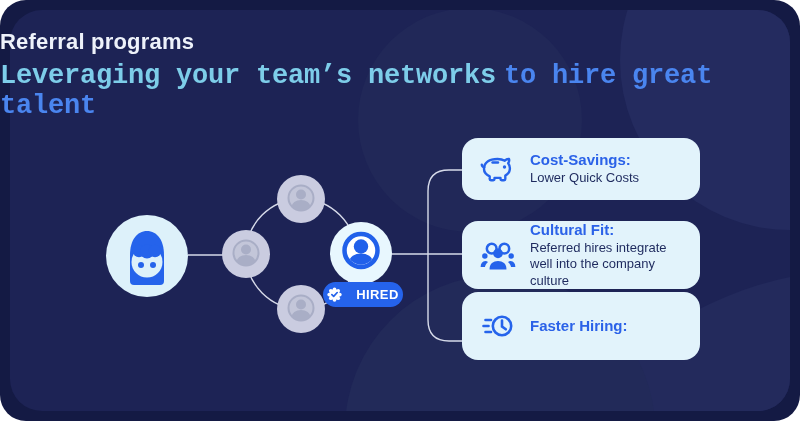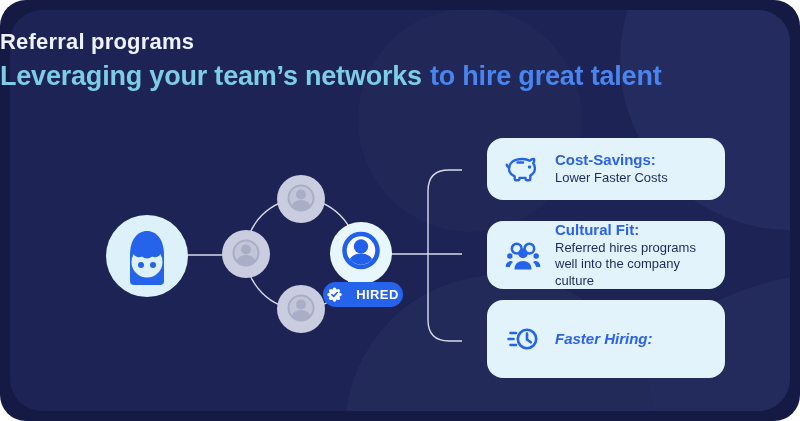--- a/index.html
+++ b/index.html
@@ -6,42 +6,42 @@
   .stage{position:relative;width:800px;height:421px;background:#141a44;border-radius:26px;overflow:hidden;}
   .panel{position:absolute;left:10px;top:10px;width:780px;height:401px;background:#1d2355;border-radius:32px;overflow:hidden;}
   .bgc{position:absolute;border-radius:50%;}
   .bgc.a{left:610px;top:-120px;width:340px;height:340px;background:#242b5f;}
   .bgc.b{left:500px;top:260px;width:700px;height:700px;background:#232a5c;}
   .bgc.c{left:335px;top:265px;width:310px;height:310px;background:#222a59;}
   .bgc.d{left:348px;top:-2px;width:224px;height:224px;background:#212858;}
 
   .header{position:absolute;left:0;top:29px;width:100%;text-align:left;}
   .title{font-size:22px;font-weight:600;color:#eef2fa;letter-spacing:.2px;margin-bottom:6px;}
-  .subtitle{font-size:27px;font-weight:700;letter-spacing:-.2px;}
+  .subtitle{font-size:27px;font-weight:700;letter-spacing:-.2px;font-family:Liberation Mono, monospace;}
   .subtitle .part1{color:#7dcde9;}
   .subtitle .part2{color:#4a85ef;margin-left:8px;}
 
   svg.connectors{position:absolute;left:0;top:0;pointer-events:none;}
 
   .node{position:absolute;}
   .node-referrer{left:106px;top:215px;width:82px;height:82px;}
   .node-gray-top{left:277px;top:175px;width:48px;height:48px;}
   .node-gray-left{left:222px;top:230px;width:48px;height:48px;}
   .node-gray-bottom{left:277px;top:285px;width:48px;height:48px;}
   .node-hired{left:330px;top:222px;width:62px;height:62px;}
 
   .badge{position:absolute;left:323px;top:282px;width:80px;height:25px;background:#2563eb;
          border-radius:13px;display:flex;align-items:center;justify-content:center;gap:14px;}
   .badge span{color:#ffffff;font-size:13px;font-weight:800;letter-spacing:.4px;}
 
   .card{position:absolute;left:462px;width:238px;background:#e2f3fb;border-radius:16px;
-        display:flex;align-items:center;box-sizing:border-box;padding:10px 12px 10px 16px;gap:12px;margin-left:25px;}
+        display:flex;align-items:center;box-sizing:border-box;padding:10px 12px 10px 16px;gap:12px;}
   .card-1{top:138px;height:62px;}
   .card-2{top:221px;height:68px;}
-  .card-3{top:300px;height:78px;font-style:italic;}
+  .card-3{top:292px;height:68px;}
   .card .icon{flex:0 0 40px;display:flex;align-items:center;justify-content:center;}
   .card .txt{display:flex;flex-direction:column;justify-content:center;}
   .card .ctitle{font-size:15px;font-weight:700;color:#2b62e8;margin-bottom:2px;}
   .card .cdesc{font-size:13px;font-weight:500;color:#1e2a5e;line-height:1.28;max-width:165px;}
 </style>
 </head>
 <body>
 
 <div class="stage">
 
@@ -151,21 +151,21 @@
         <g fill="none" stroke="#2563eb" stroke-width="2.4" stroke-linecap="round" stroke-linejoin="round">
           <path d="M6 18c0-6.5 5.4-10 13.5-10 2.9 0 5.4.6 7.3 1.7 1.3-1.4 2.9-1.9 4.2-1.7.4 1.3.1 3-.8 4.3 1.1 1.5 1.7 3.2 1.7 5 0 3.2-1.7 5.8-4.6 7.3V28a1.2 1.2 0 0 1-1.2 1.2h-2.4A1.2 1.2 0 0 1 22.5 28v-1.1h-6V28a1.2 1.2 0 0 1-1.2 1.2h-2.4A1.2 1.2 0 0 1 11.7 28v-2.7C8 23.6 6 21.1 6 18z"></path>
           <path d="M14.5 11.5h5.5"></path>
           <path d="M6.3 16.2c-1.6-.2-2.5-1.1-2.5-2.6"></path>
         </g>
         <circle cx="26.5" cy="16" r="1.7" fill="#2563eb"></circle>
       </svg>
     </div>
     <div class="txt">
       <div class="ctitle">Cost-Savings:</div>
-      <div class="cdesc">Lower Faster Costs</div>
+      <div class="cdesc">Lower Quick Costs</div>
     </div>
   </div>
 
   <div class="card card-2">
     <div class="icon">
       <svg width="40" height="34" viewBox="0 0 38 32">
         <g fill="none" stroke="#2563eb" stroke-width="2.4" stroke-linecap="round">
           <circle cx="13" cy="10" r="4.6"></circle>
           <circle cx="25" cy="10" r="4.6"></circle>
         </g>
@@ -174,21 +174,21 @@
           <path d="M11 29c0-4.6 3.5-7.3 8-7.3s8 2.7 8 7.3v.8H11z"></path>
           <circle cx="6.5" cy="17" r="2.6"></circle>
           <path d="M2.5 27.5c0-3.4 1.8-5.4 4.5-5.7 1 0 1.8.3 2.5.8-1.8 1.6-2.6 3-2.9 4.9z"></path>
           <circle cx="31.5" cy="17" r="2.6"></circle>
           <path d="M35.5 27.5c0-3.4-1.8-5.4-4.5-5.7-1 0-1.8.3-2.5.8 1.8 1.6 2.6 3 2.9 4.9z"></path>
         </g>
       </svg>
     </div>
     <div class="txt">
       <div class="ctitle">Cultural Fit:</div>
-      <div class="cdesc">Referred hires programs well into the company culture</div>
+      <div class="cdesc">Referred hires integrate well into the company culture</div>
     </div>
   </div>
 
   <div class="card card-3">
     <div class="icon">
       <svg width="40" height="34" viewBox="0 0 40 34">
         <g fill="none" stroke="#2563eb" stroke-width="2.6" stroke-linecap="round">
           <circle cx="24" cy="17" r="9.2"></circle>
           <path d="M24 11.5v6l3.8 2.8"></path>
           <path d="M7.5 11h5.5"></path>

